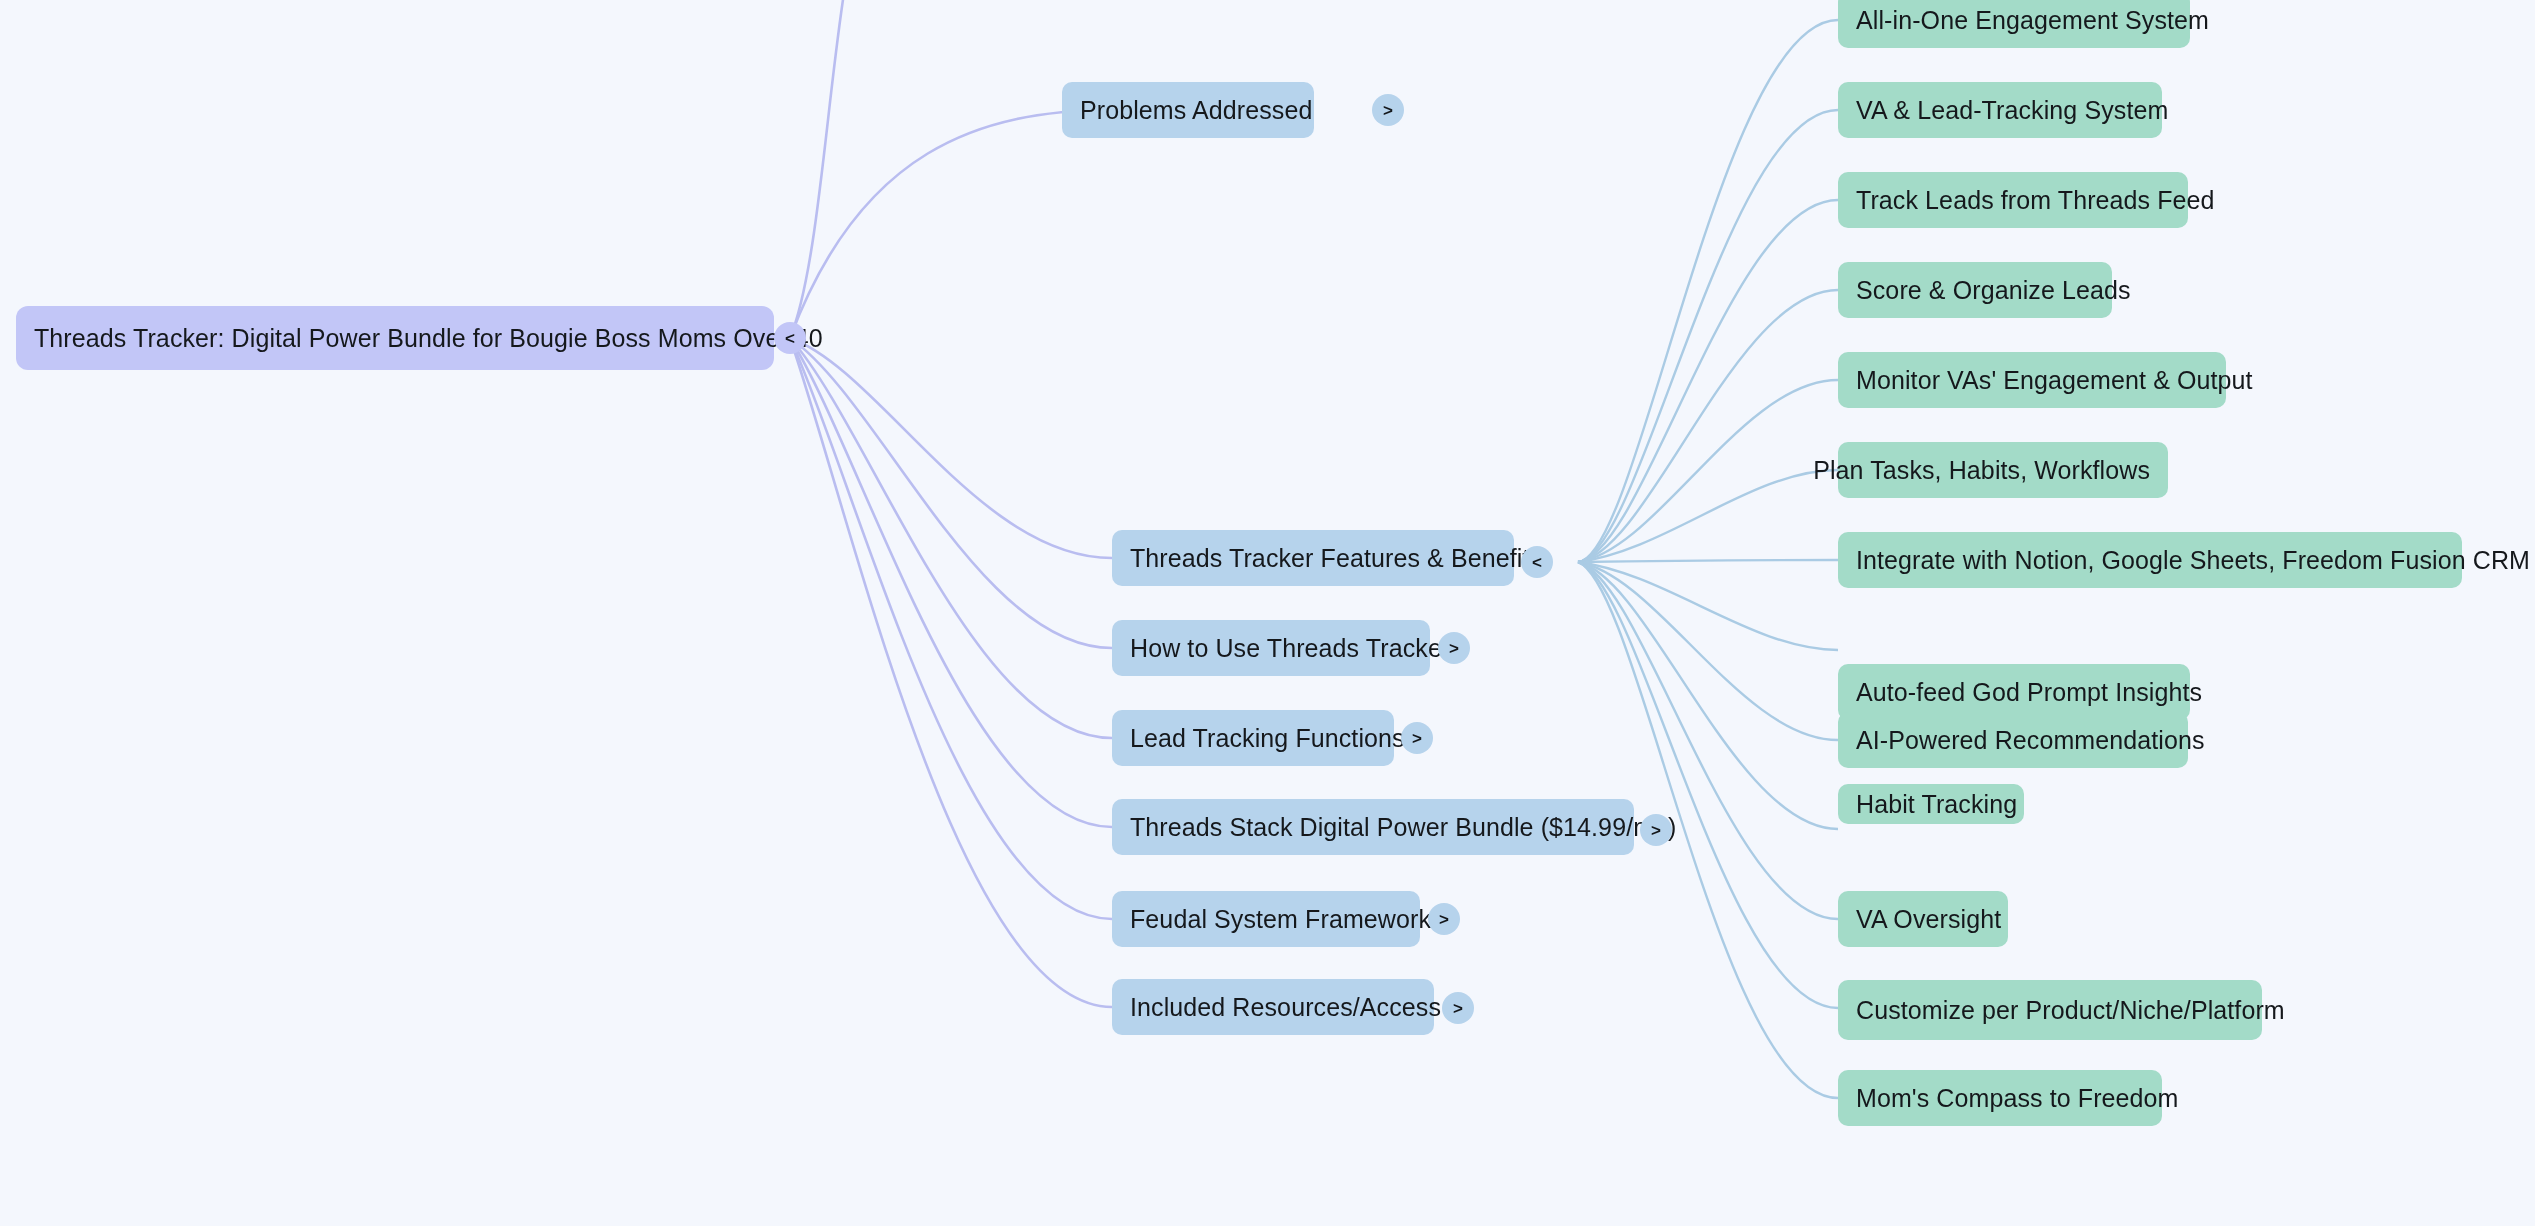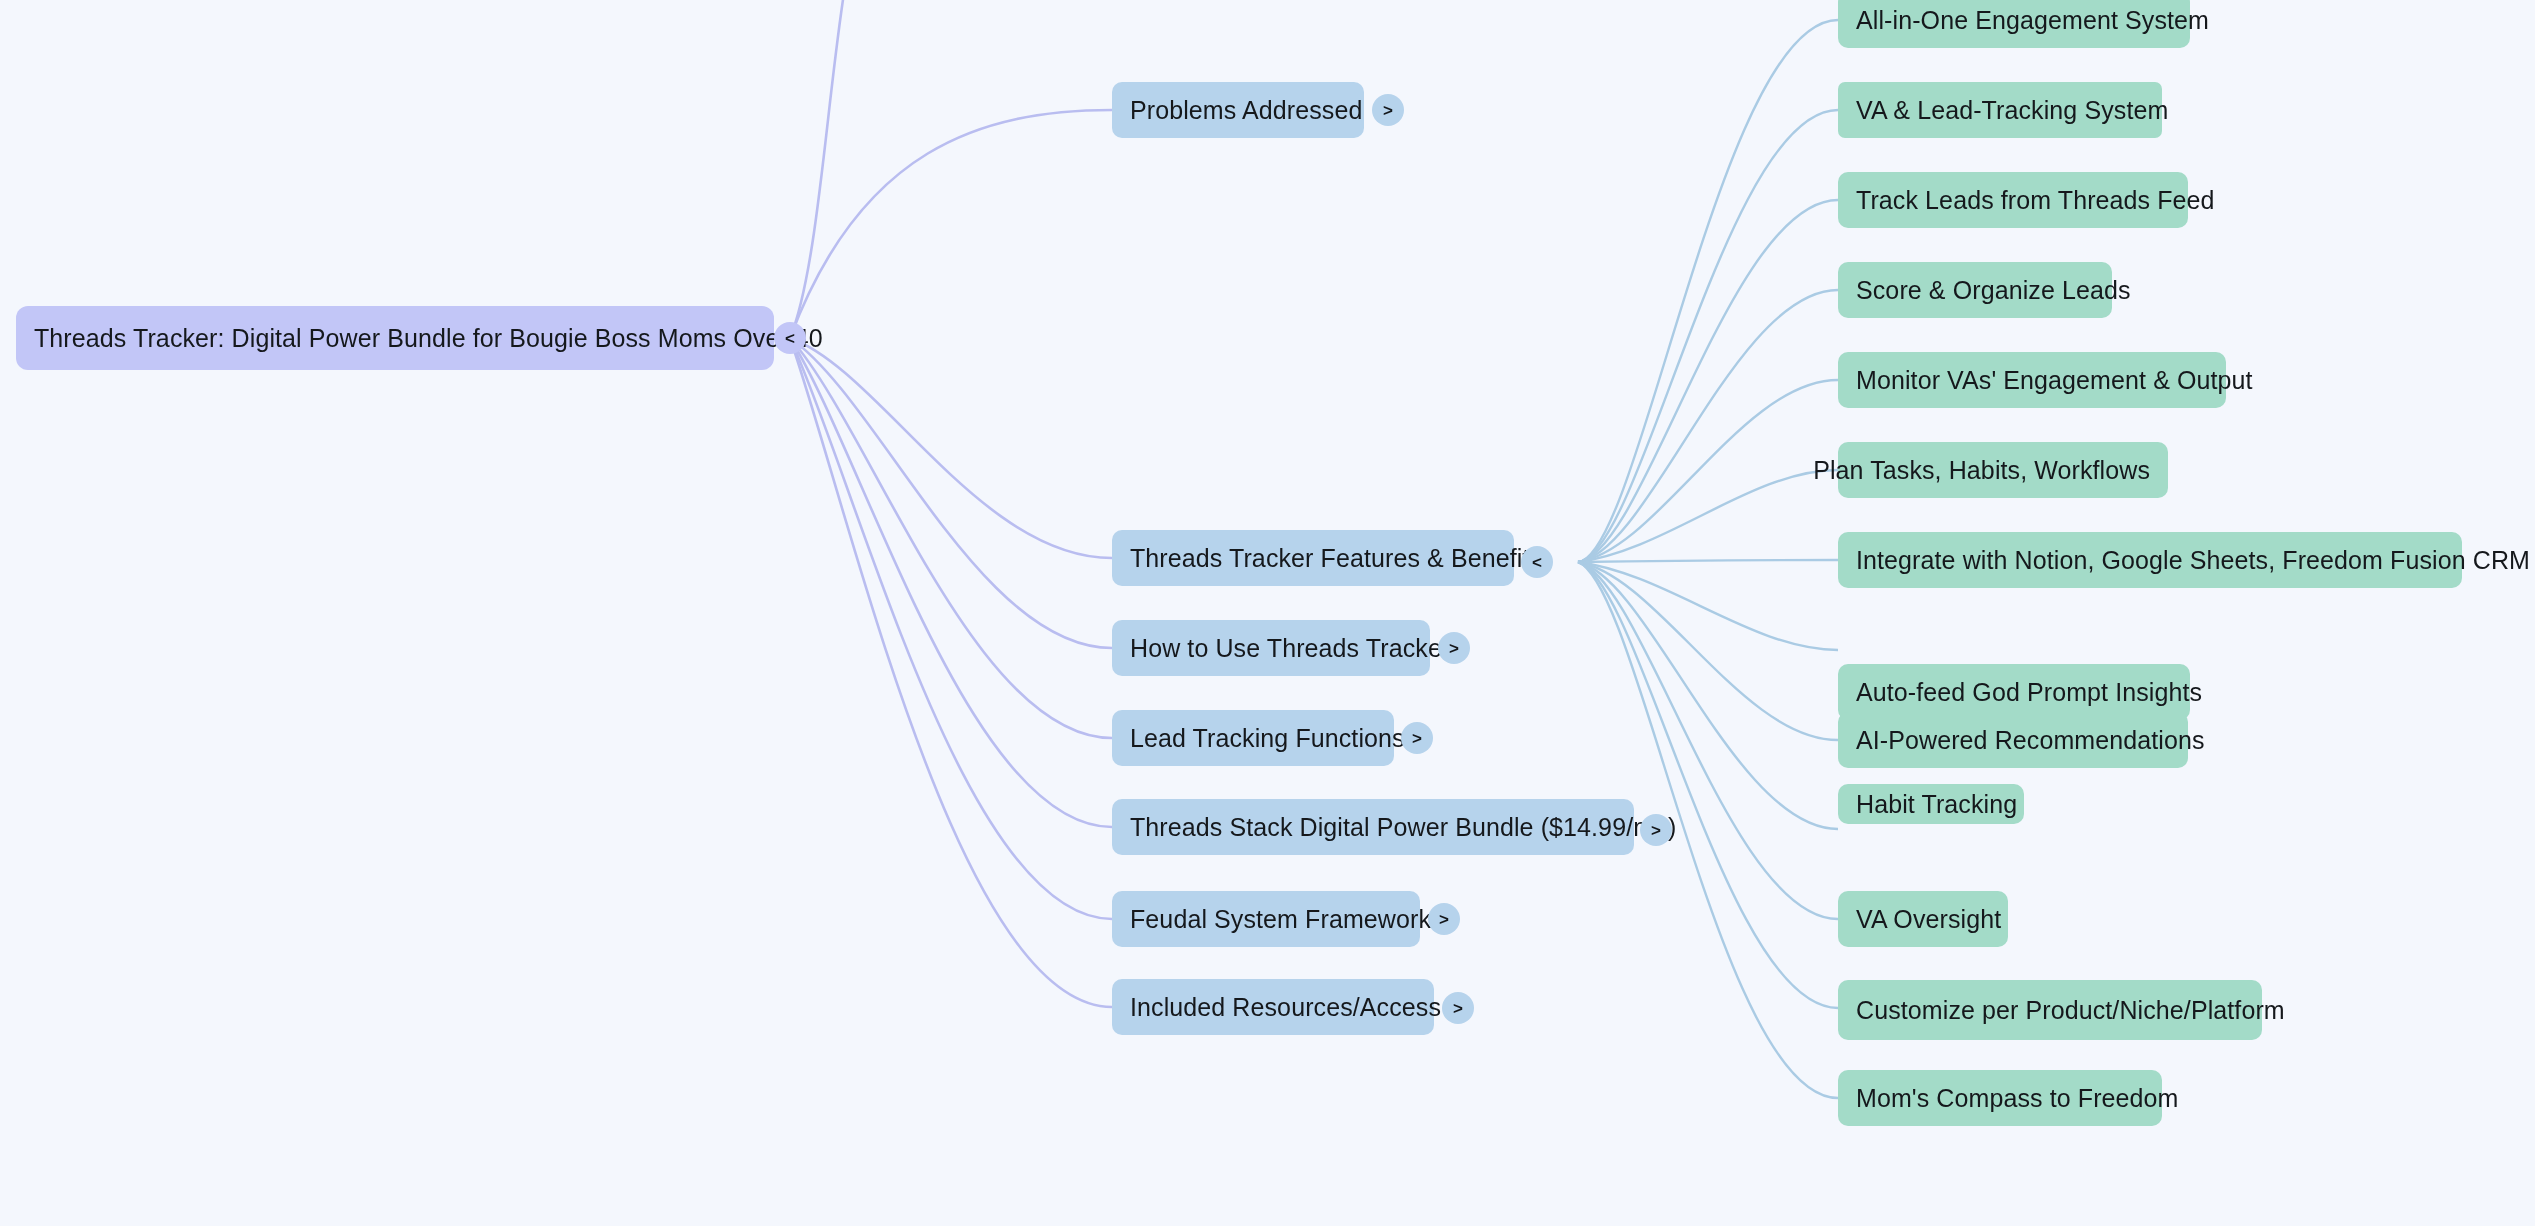--- a/index.html
+++ b/index.html
@@ -96,21 +96,21 @@
     </g>
   </svg>
 
   <div class="node node-root" style="left:16px; top:306px; width:758px; height:64px;">
     <span>Threads Tracker: Digital Power Bundle for Bougie Boss Moms Over 40</span>
   </div>
   <div class="toggle toggle-root" style="left:774px; top:322px;">
     <span>&lt;</span>
   </div>
 
-  <div class="node node-l2" style="left:1112px; top:82px; width:252px; height:56px;">
+  <div class="node node-l2" style="left:1062px; top:82px; width:252px; height:56px;">
     <span>Problems Addressed</span>
   </div>
   <div class="toggle toggle-l2" style="left:1372px; top:94px;">
     <span>&gt;</span>
   </div>
 
   <div class="node node-l2" style="left:1112px; top:530px; width:402px; height:56px;">
     <span>Threads Tracker Features &amp; Benefits</span>
   </div>
   <div class="toggle toggle-l2" style="left:1521px; top:546px;">
@@ -148,21 +148,21 @@
   <div class="node node-l2" style="left:1112px; top:979px; width:322px; height:56px;">
     <span>Included Resources/Access</span>
   </div>
   <div class="toggle toggle-l2" style="left:1442px; top:992px;">
     <span>&gt;</span>
   </div>
 
   <div class="node node-l3" style="left:1838px; top:-8px; width:352px; height:56px;">
     <span>All-in-One Engagement System</span>
   </div>
-  <div class="node node-l3" style="left:1838px; top:82px; width:324px; height:56px;border-radius:7px;">
+  <div class="node node-l3" style="left:1838px; top:82px; width:324px; height:56px;">
     <span>VA &amp; Lead-Tracking System</span>
   </div>
   <div class="node node-l3" style="left:1838px; top:172px; width:350px; height:56px;">
     <span>Track Leads from Threads Feed</span>
   </div>
   <div class="node node-l3" style="left:1838px; top:262px; width:274px; height:56px;">
     <span>Score &amp; Organize Leads</span>
   </div>
   <div class="node node-l3" style="left:1838px; top:352px; width:388px; height:56px;">
     <span>Monitor VAs' Engagement &amp; Output</span>

